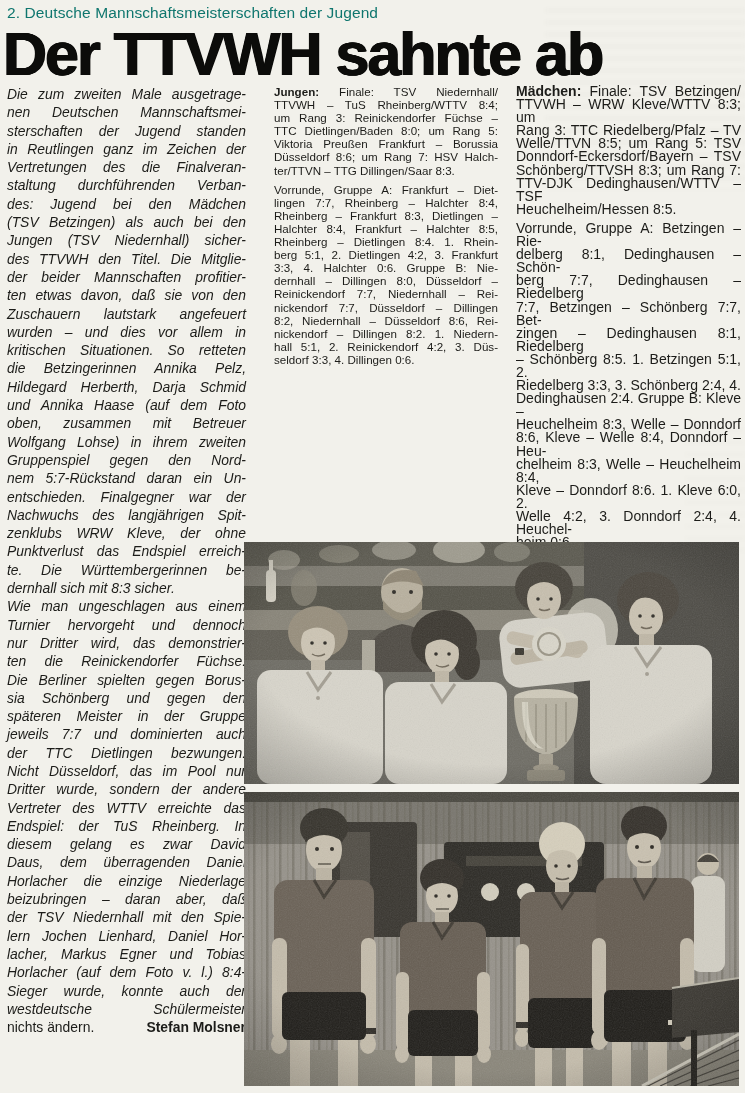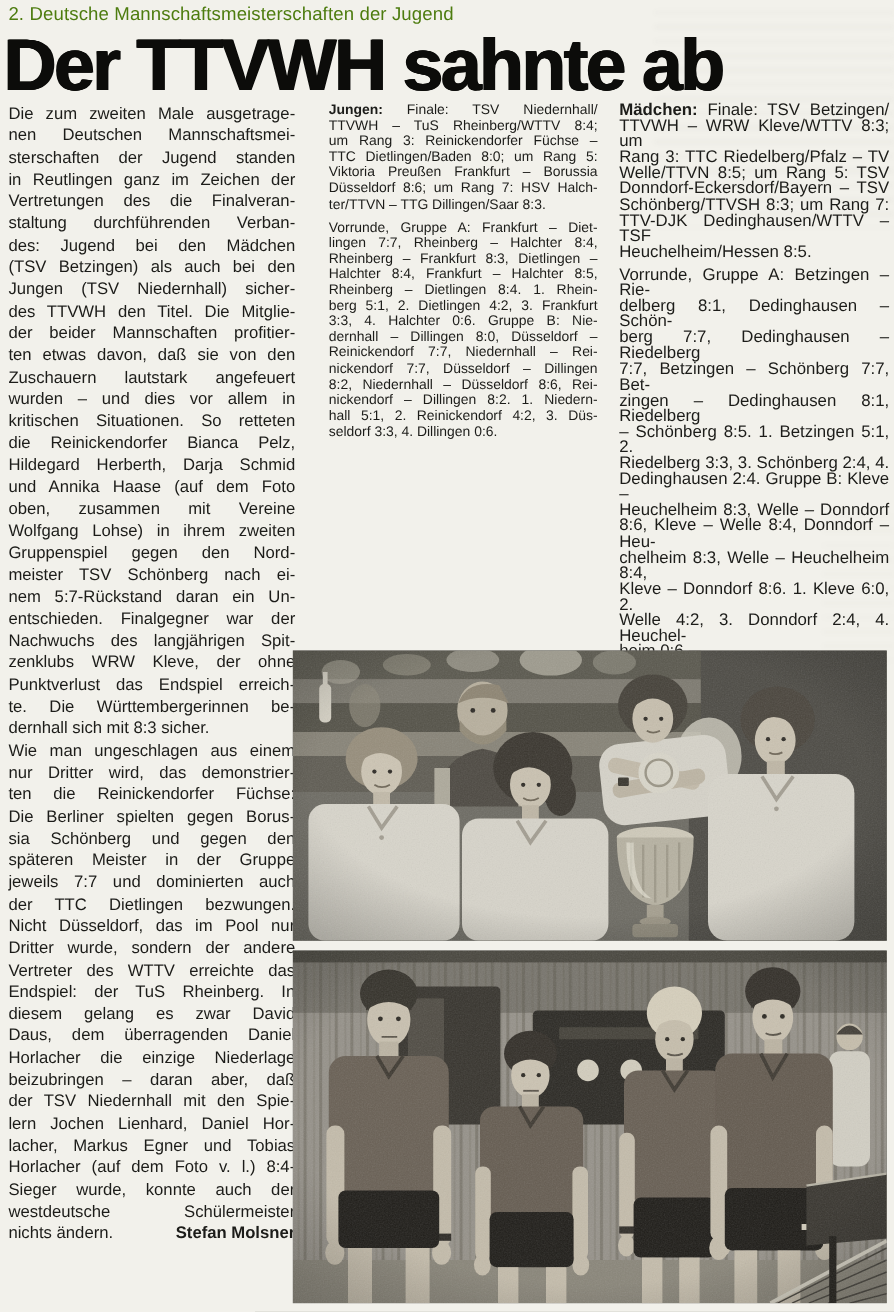--- a/index.html
+++ b/index.html
@@ -1,27 +1,27 @@
 <!DOCTYPE html>
 <html lang="de"><head>
 <meta charset="utf-8">
 <style>
   html,body{margin:0;padding:0;background:#d8d7d1;}
   .page{position:relative;width:745px;height:1093px;background:#f2f1eb;overflow:hidden;
         font-family:"Liberation Sans",sans-serif;color:#1c1c19;}
-  .kicker{position:absolute;left:7px;top:4px;font-size:15.5px;color:#4d7c0f;letter-spacing:.1px;}
+  .kicker{position:absolute;left:7px;top:4px;font-size:15.5px;color:#0f766e;letter-spacing:.1px;}
   .headline{position:absolute;left:3px;top:19px;margin:0;font-size:61px;font-weight:bold;
             letter-spacing:-2px;color:#0c0c0a;
             text-shadow:.7px 0 0 #0c0c0a,-.7px 0 0 #0c0c0a,0 .4px 0 #0c0c0a;}
   .col{position:absolute;top:85px;}
   .col1{left:7px;width:239px;font-size:13.9px;line-height:18.3px;}
   .col2{left:262px;width:236px;font-size:11.6px;line-height:13.1px;}
   .col3{left:504px;width:237px;font-size:14px;line-height:13.1px;}
   .col2 .para,.col3 .para{margin:0 0 6px 12px;}
-  .col1 .para{margin:0;}
+  .col1 .para{margin:0;font-style:italic;}
   .line{text-align:justify;text-align-last:justify;white-space:normal;}
   .line.end{text-align-last:left;}
   .line b{font-weight:bold;}
   .sig{display:flex;justify-content:space-between;align-items:baseline;line-height:18.3px;}
   .sig b{font-weight:bold;}
   .photo{position:absolute;left:244px;width:495px;overflow:hidden;background:#6b6a64;}
   .photo1{top:542px;height:242px;}
   .photo2{top:792px;height:294px;}
   .photo svg{display:block;width:100%;height:100%;}
   .smudge{position:absolute;pointer-events:none;
@@ -51,37 +51,37 @@
         <div class="line">staltung durchführenden Verban-</div>
         <div class="line">des: Jugend bei den Mädchen</div>
         <div class="line">(TSV Betzingen) als auch bei den</div>
         <div class="line">Jungen (TSV Niedernhall) sicher-</div>
         <div class="line">des TTVWH den Titel. Die Mitglie-</div>
         <div class="line">der beider Mannschaften profitier-</div>
         <div class="line">ten etwas davon, daß sie von den</div>
         <div class="line">Zuschauern lautstark angefeuert</div>
         <div class="line">wurden – und dies vor allem in</div>
         <div class="line">kritischen Situationen. So retteten</div>
-        <div class="line">die Reinickendorfer Bianca Pelz,</div>
+        <div class="line">die Betzingerinnen Annika Pelz,</div>
         <div class="line">Hildegard Herberth, Darja Schmid</div>
         <div class="line">und Annika Haase (auf dem Foto</div>
-        <div class="line">oben, zusammen mit Vereine</div>
+        <div class="line">oben, zusammen mit Betreuer</div>
         <div class="line">Wolfgang Lohse) in ihrem zweiten</div>
         <div class="line">Gruppenspiel gegen den Nord-</div>
-        <div class="line">meister TSV Schönberg nach ei-</div>
         <div class="line">nem 5:7-Rückstand daran ein Un-</div>
         <div class="line">entschieden. Finalgegner war der</div>
         <div class="line">Nachwuchs des langjährigen Spit-</div>
         <div class="line">zenklubs WRW Kleve, der ohne</div>
         <div class="line">Punktverlust das Endspiel erreich-</div>
         <div class="line">te. Die Württembergerinnen be-</div>
         <div class="line end">dernhall sich mit 8:3 sicher.</div>
       </div>
     <div class="para">
         <div class="line">Wie man ungeschlagen aus einem</div>
+        <div class="line">Turnier hervorgeht und dennoch</div>
         <div class="line">nur Dritter wird, das demonstrier-</div>
         <div class="line">ten die Reinickendorfer Füchse:</div>
         <div class="line">Die Berliner spielten gegen Borus-</div>
         <div class="line">sia Schönberg und gegen den</div>
         <div class="line">späteren Meister in der Gruppe</div>
         <div class="line">jeweils 7:7 und dominierten auch</div>
         <div class="line">der TTC Dietlingen bezwungen.</div>
         <div class="line">Nicht Düsseldorf, das im Pool nur</div>
         <div class="line">Dritter wurde, sondern der andere</div>
         <div class="line">Vertreter des WTTV erreichte das</div>

